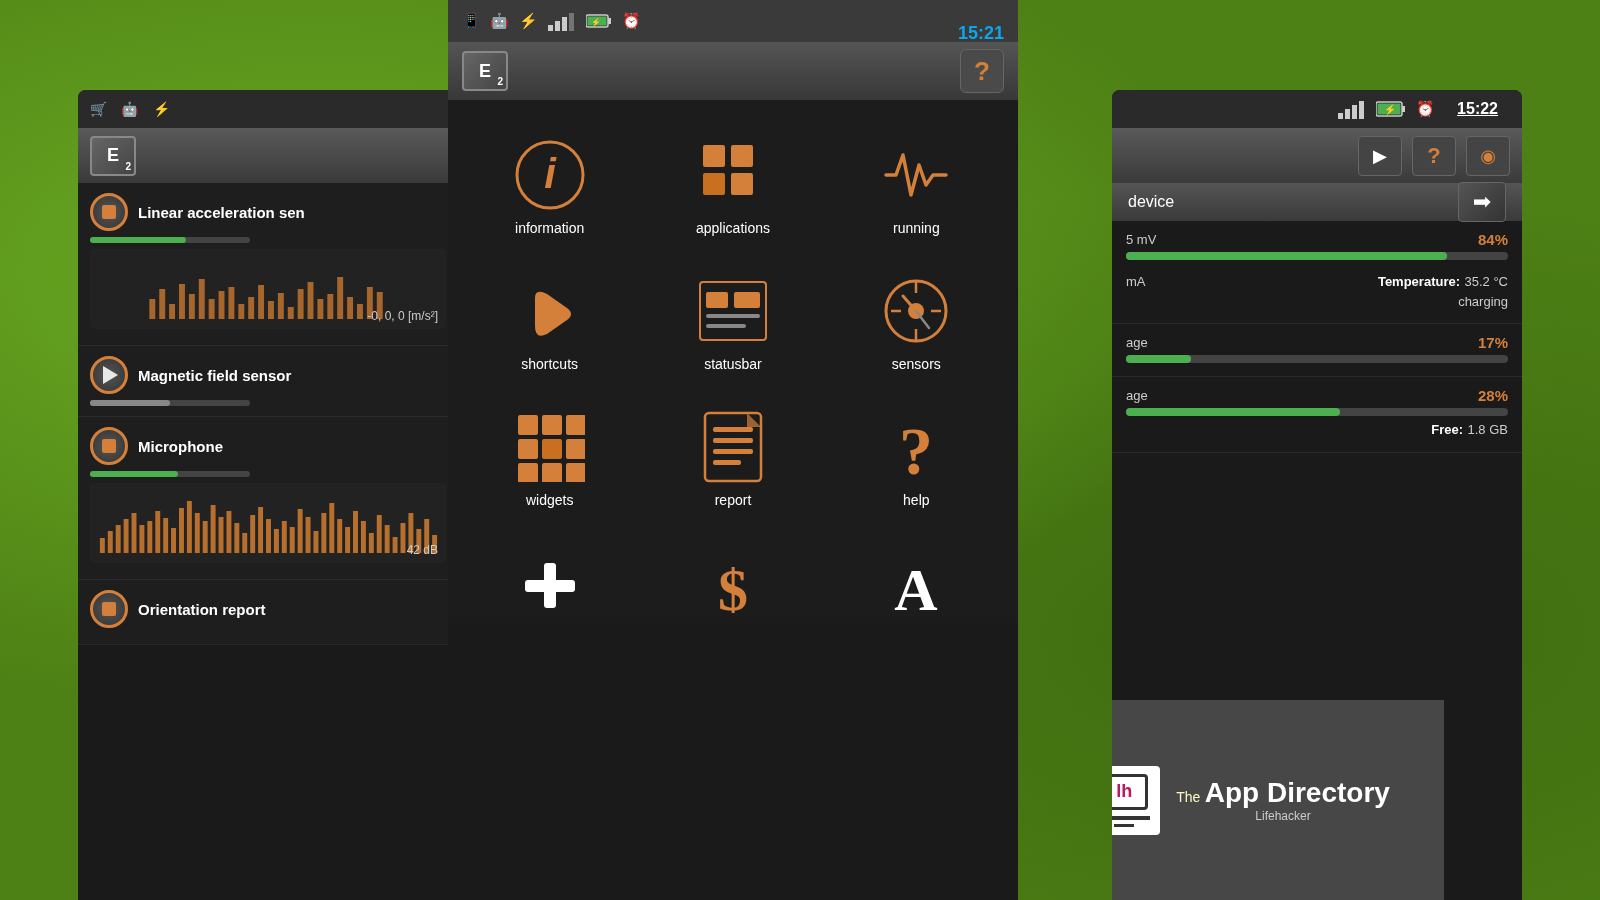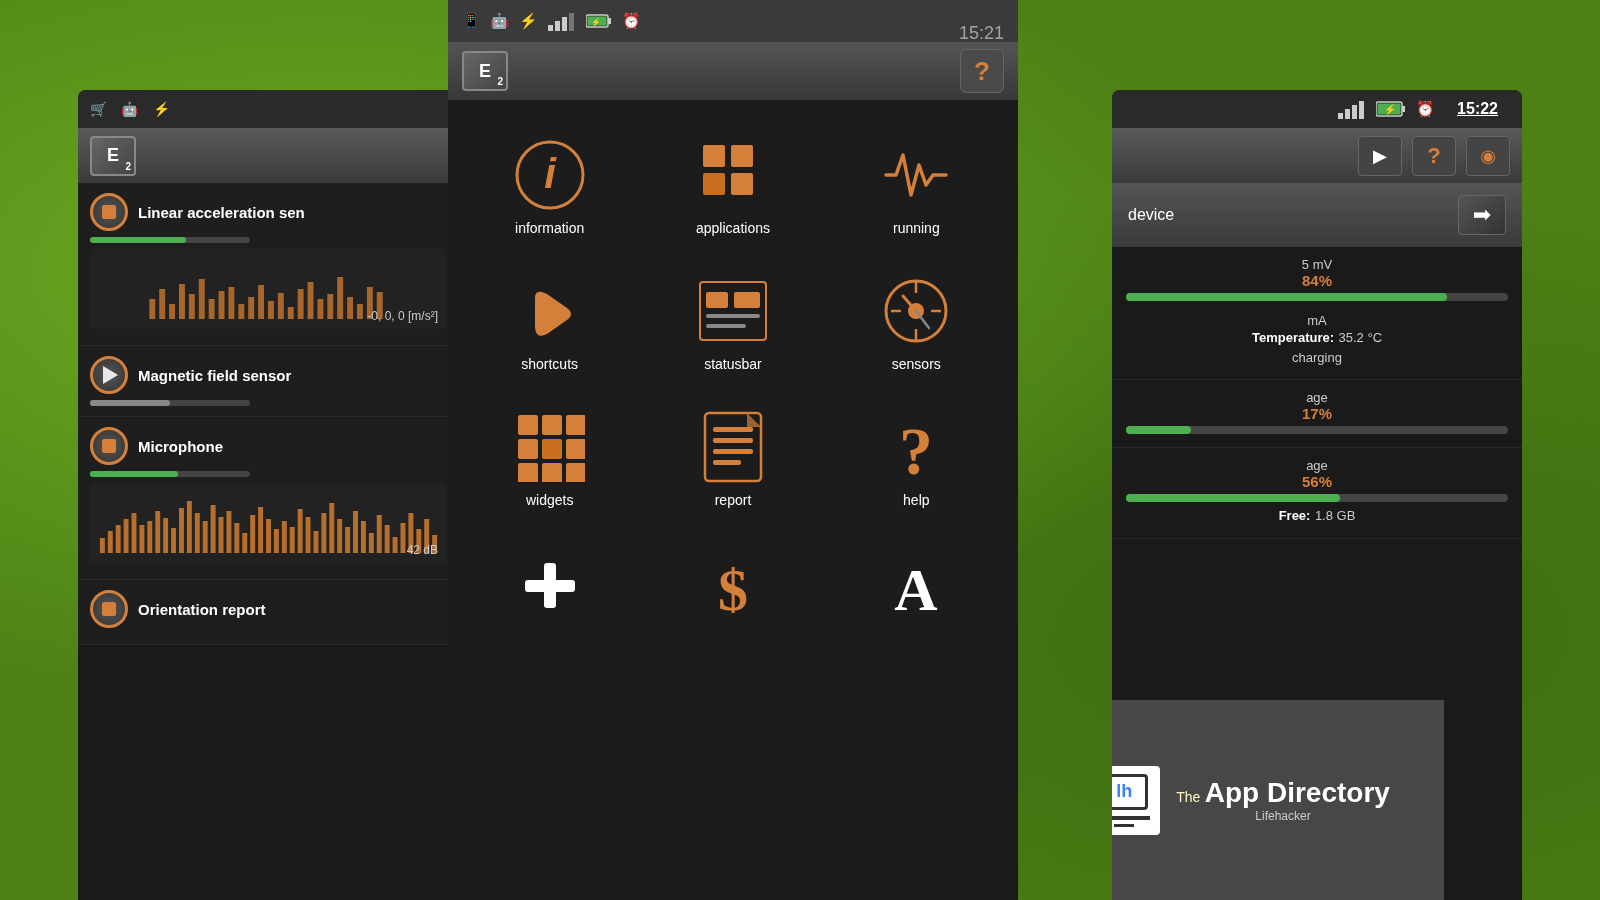--- a/index.html
+++ b/index.html
@@ -193,23 +193,23 @@
       align-items: center;
       gap: 10px;
     }
 
     .status-icon {
       color: #ccc;
       font-size: 15px;
     }
 
     .time-display {
-      color: #a3a3a3;
+      color: #0ea5e9;
       font-size: 18px;
-      font-weight: normal;
+      font-weight: bold;
       margin-top: 24px;
     }
 
     .middle-header {
       background: linear-gradient(180deg, #555 0%, #383838 100%);
       height: 58px;
       display: flex;
       align-items: center;
       justify-content: space-between;
       padding: 0 14px;
@@ -312,21 +312,21 @@
       color: white;
       font-size: 18px;
     }
 
     .right-btn.play { color: white; }
     .right-btn.help { color: #d4803a; font-weight: bold; font-size: 22px; }
     .right-btn.circle { color: #d4803a; }
 
     .device-row {
       background: linear-gradient(180deg, #555 0%, #3a3a3a 100%);
-      height: 64px;
+      height: 38px;
       display: flex;
       align-items: center;
       justify-content: space-between;
       padding: 0 16px;
     }
 
     .device-label {
       color: white;
       font-size: 16px;
     }
@@ -347,21 +347,20 @@
     .info-section {
       padding: 10px 14px;
       border-bottom: 1px solid #2a2a2a;
     }
 
     .info-row {
       display: flex;
       justify-content: space-between;
       align-items: center;
       margin-bottom: 4px;
-      flex-direction: column;
     }
 
     .info-percent {
       color: #d4803a;
       font-size: 15px;
       font-weight: bold;
     }
 
     .info-text {
       color: #ccc;
@@ -415,21 +414,21 @@
     .lh-box {
       border: 3px solid #333;
       border-radius: 4px;
       width: 48px;
       height: 36px;
       display: flex;
       align-items: center;
       justify-content: center;
       font-size: 18px;
       font-weight: bold;
-      color: #3b82f6;
+      color: #be185d;
     }
 
     .monitor-base {
       width: 52px;
       height: 4px;
       background: #333;
       margin-top: 2px;
     }
 
     .monitor-stand {
@@ -824,21 +823,21 @@
       <span class="info-percent">17%</span>
     </div>
     <div class="info-bar-container">
       <div class="info-bar" style="width:17%"></div>
     </div>
   </div>
 
   <div class="info-section">
     <div class="info-row">
       <span class="info-text">age</span>
-      <span class="info-percent">56%</span>
+      <span class="info-percent">28%</span>
     </div>
     <div class="info-bar-container">
       <div class="info-bar" style="width:56%"></div>
     </div>
     <div class="info-row" style="margin-top:4px;">
       <span></span>
       <span>
         <span class="info-bold">Free:</span>
         <span class="info-text">1.8 GB</span>
       </span>

